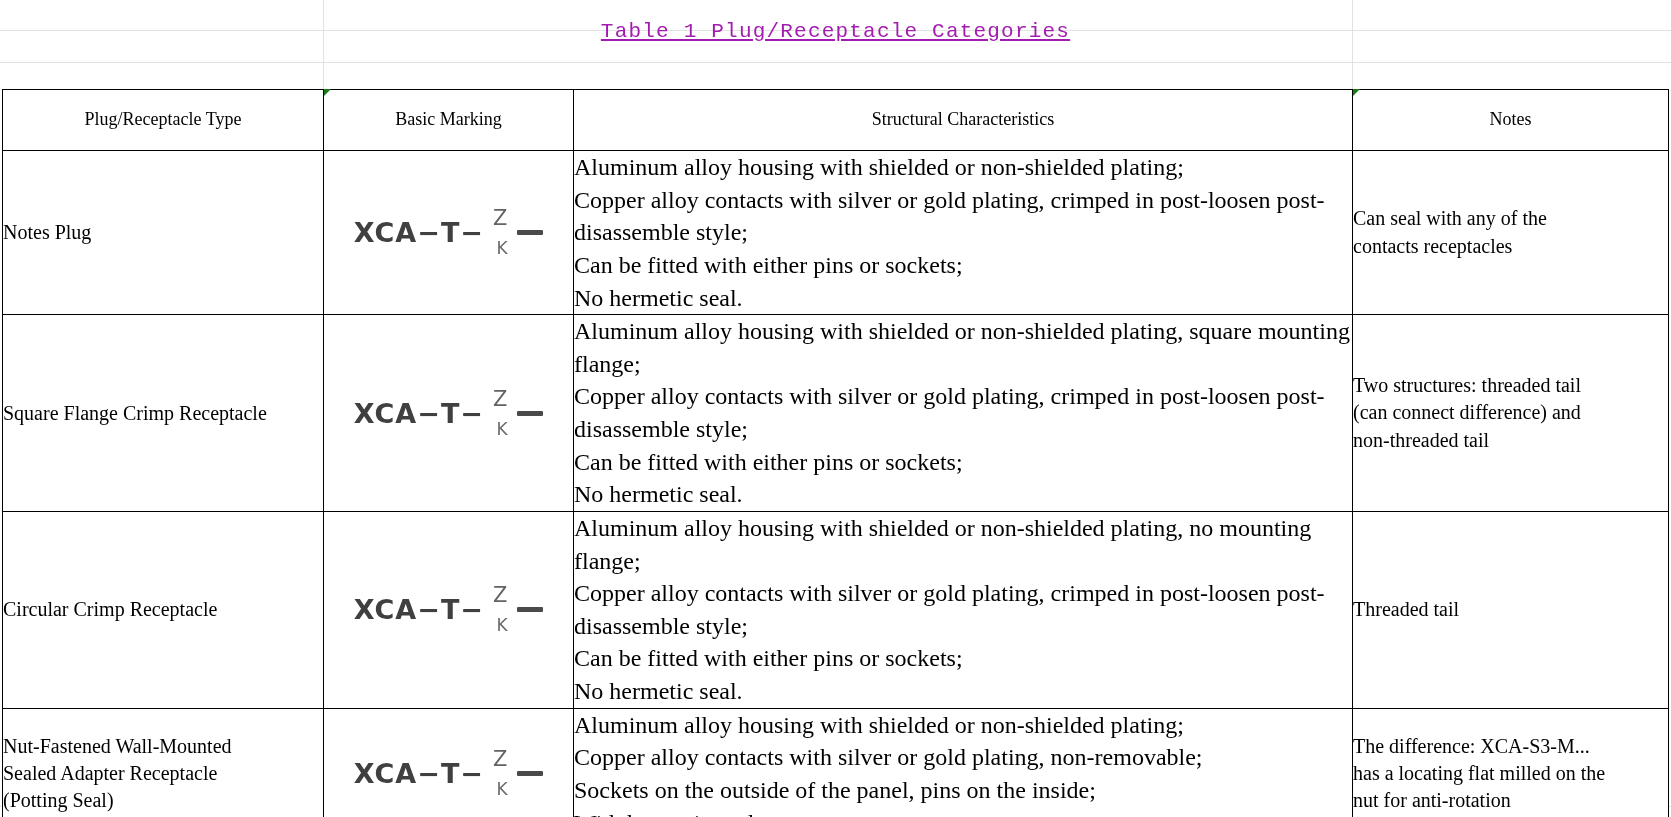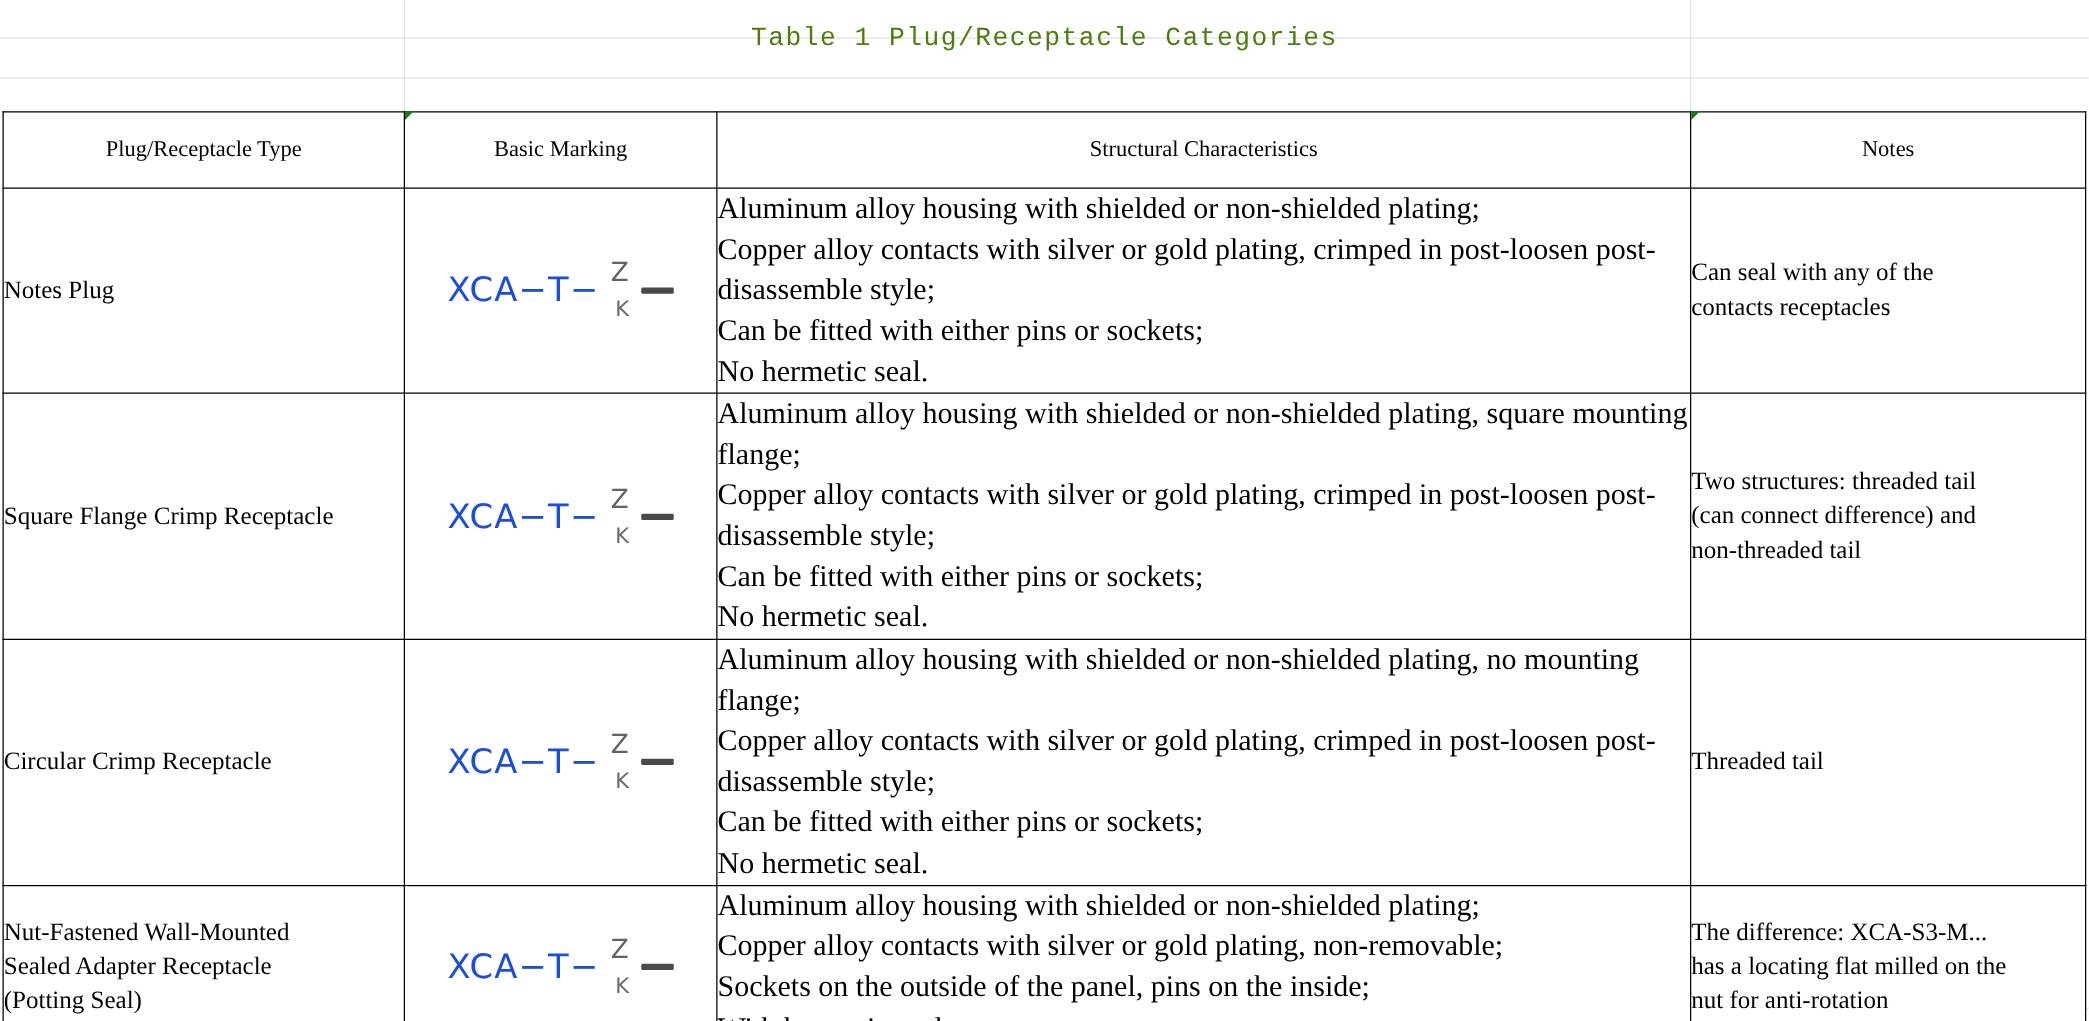--- a/index.html
+++ b/index.html
@@ -48,22 +48,23 @@
     height: 62px;
     z-index: 2;
     display: flex;
     align-items: center;
     justify-content: center;
   }
   #doc-title {
     font-family: "Liberation Mono", "DejaVu Sans Mono", monospace;
     font-size: 21px;
     letter-spacing: 1.2px;
-    color: #4d7c0f;
+    color: #a21caf;
     white-space: nowrap;
+    text-decoration: underline;
   }
 
   
   #cat-table {
     position: absolute;
     left: 2px;
     top: 89px;
     width: 1666px;
     border-collapse: collapse;
     table-layout: fixed;
@@ -129,22 +130,22 @@
     justify-content: center;
     font-family: "DejaVu Sans", sans-serif;
     color: #6e6e6e;
     filter: blur(0.35px);
     -webkit-font-smoothing: antialiased;
     user-select: none;
   }
   .mk-main {
     font-size: 27px;
     letter-spacing: 1px;
-    color: #1d4ed8;
-    font-weight: 400;
+    color: #404040;
+    font-weight: 700;
   }
   .mk-stack {
     display: inline-flex;
     flex-direction: column;
     align-items: center;
     justify-content: center;
     margin-left: 9px;
     line-height: 1;
     position: relative;
     top: 0px;

